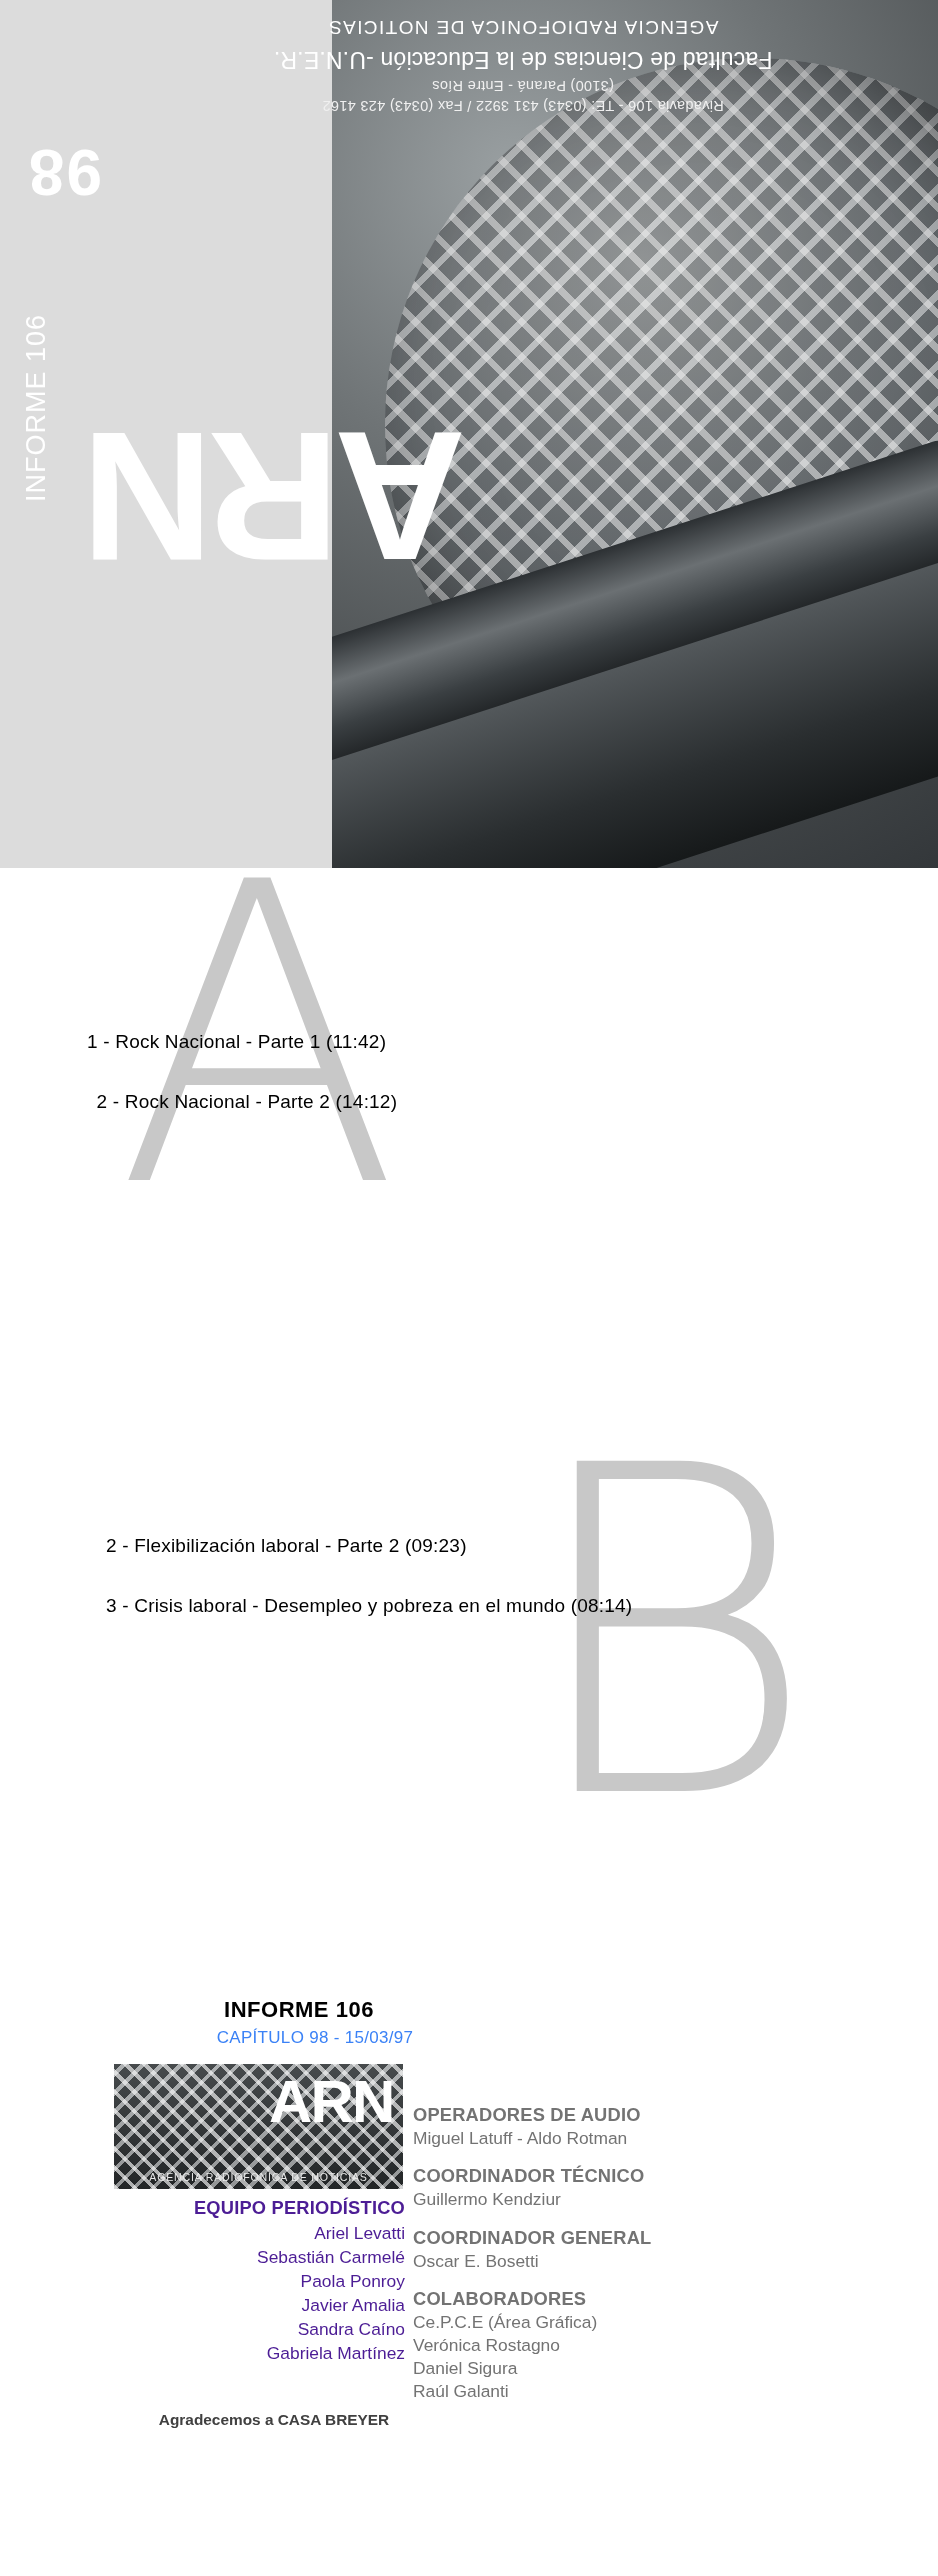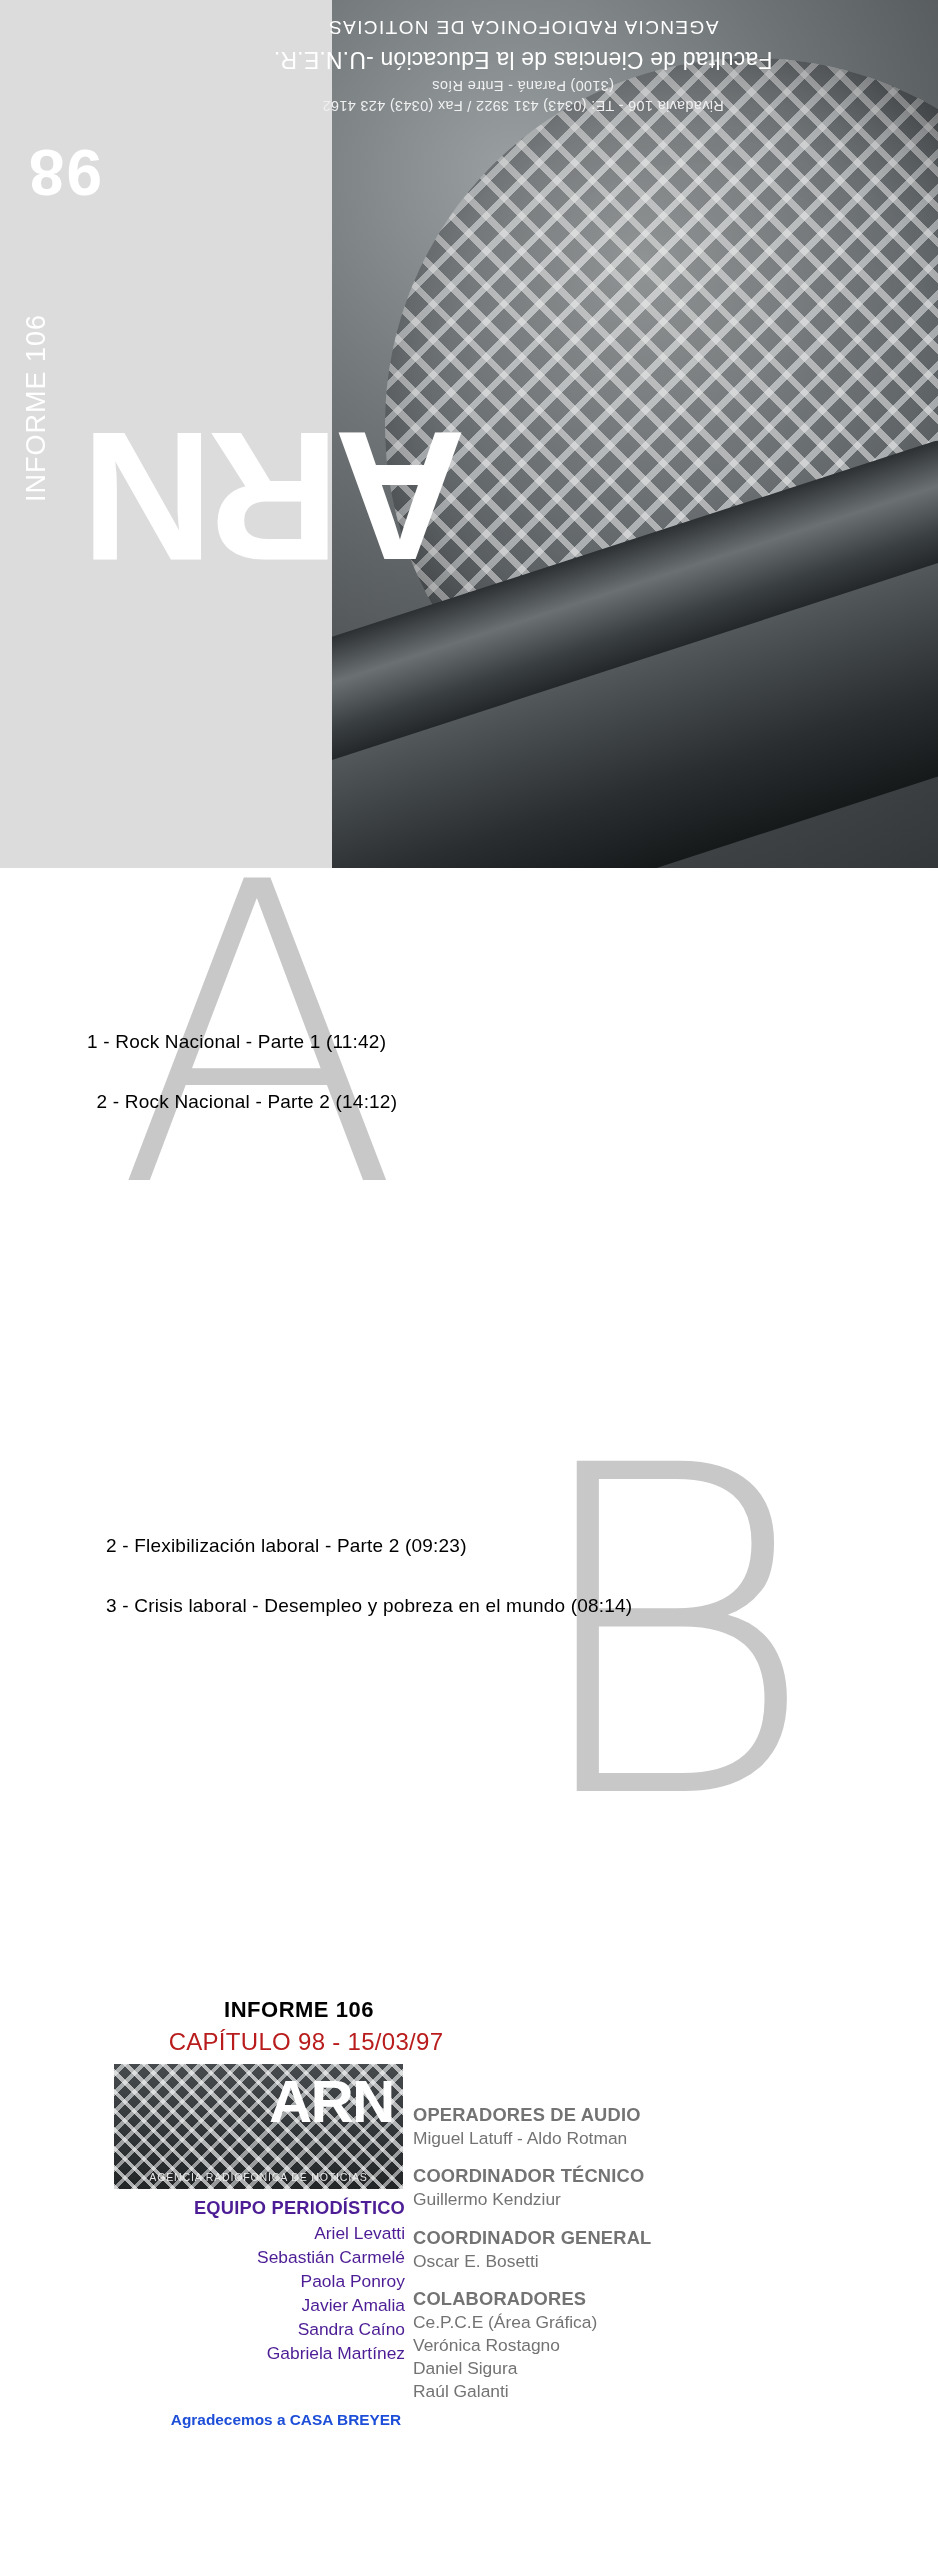--- a/index.html
+++ b/index.html
@@ -220,26 +220,26 @@
     top: 9.6px;
     width: 598px;
     text-align: center;
     font-size: 22px;
     font-weight: bold;
     color: #000;
     letter-spacing: 0.5px;
   }
   #footer-chapter {
     position: absolute;
-    left: 7px;
+    left: 16px;
     top: 41px;
     width: 598px;
     text-align: center;
-    font-size: 24px;
-    color: #b91c1c;
+    font-size: 17px;
+    color: #3b82f6;
     letter-spacing: 0.3px;
   }
 
   #logo-box {
     position: absolute;
     left: 114px;
     top: 77px;
     width: 289px;
     height: 125px;
     background:
@@ -282,27 +282,27 @@
     font-weight: bold;
     letter-spacing: 0.2px;
     margin-bottom: 1.9px;
   }
   .credits-left .nm {
     font-size: 17.4px;
     line-height: 24px;
   }
   #thanks {
     position: absolute;
-    left: 16px;
+    left: 4px;
     top: 424px;
     width: 540px;
     text-align: center;
     font-size: 15.4px;
     font-weight: bold;
-    color: #1d4ed8;
+    color: #404040;
   }
 
   .credits-right {
     position: absolute;
     left: 413px;
     top: 81px;
     width: 463px;
     color: #737373;
     margin-top: 36px;
   }

